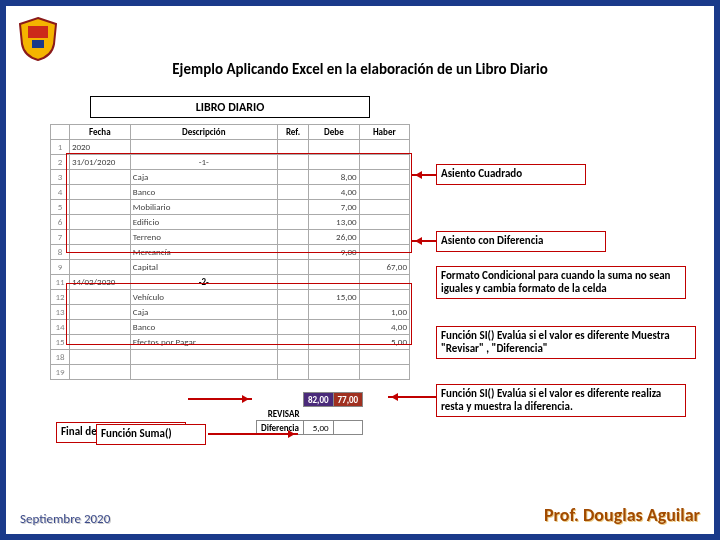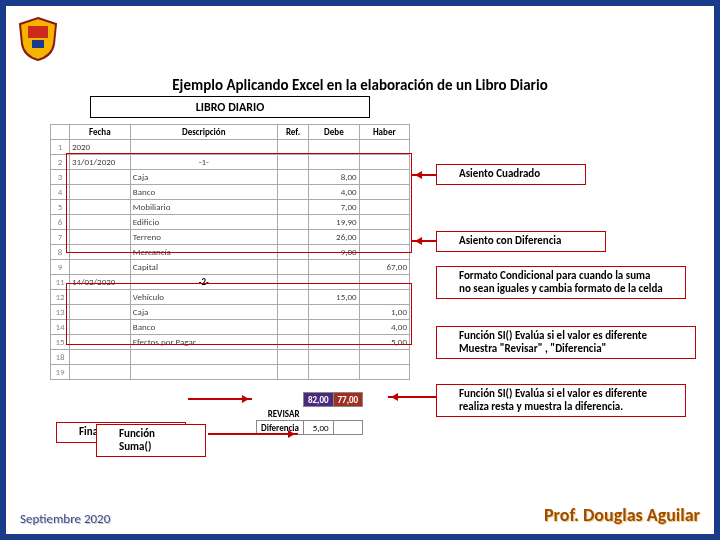--- a/index.html
+++ b/index.html
@@ -19,21 +19,21 @@
     width: 48px; height: 48px;
   }
   .logo svg { width: 100%; height: 100%; }
   h1.title {
     position: absolute;
     top: 54px;
     left: 0; right: 0;
     text-align: center;
     font-size: 15px;
     font-weight: bold;
-    margin: 16px;
+    margin: 0;
     color: #000;
   }
   
   .sheet {
     position: absolute;
     top: 90px;
     left: 44px;
     width: 360px;
     font-size: 9px;
     color: #444;
@@ -85,21 +85,21 @@
     text-align: right;
   }
   .summary .hl-debe { background:#4a2a7a; color:#fff; font-weight:bold;}
   .summary .hl-haber { background:#a03020; color:#fff; font-weight:bold;}
   .summary .lbl { text-align:right; font-weight:bold; color:#000;}
   
   .note {
     position: absolute;
     border: 1.5px solid #c00000;
     background: #fff;
-    padding: 3px 22px;
+    padding: 3px 4px;
     font-size: 11px;
     line-height: 1.15;
     color: #000;
   }
   .note b, .note strong { font-weight: bold; }
   
   .connector {
     position: absolute;
     height: 1.5px;
     background: #c00000;
@@ -205,21 +205,21 @@
           <td class="c-desc">Mobiliario</td>
           <td class="c-ref"></td>
           <td class="c-debe">7,00</td>
           <td class="c-haber"></td>
         </tr>
         <tr>
           <td class="c-num">6</td>
           <td class="c-fecha"></td>
           <td class="c-desc">Edificio</td>
           <td class="c-ref"></td>
-          <td class="c-debe">19,90</td>
+          <td class="c-debe">13,00</td>
           <td class="c-haber"></td>
         </tr>
         <tr>
           <td class="c-num">7</td>
           <td class="c-fecha"></td>
           <td class="c-desc">Terreno</td>
           <td class="c-ref"></td>
           <td class="c-debe">26,00</td>
           <td class="c-haber"></td>
         </tr>

